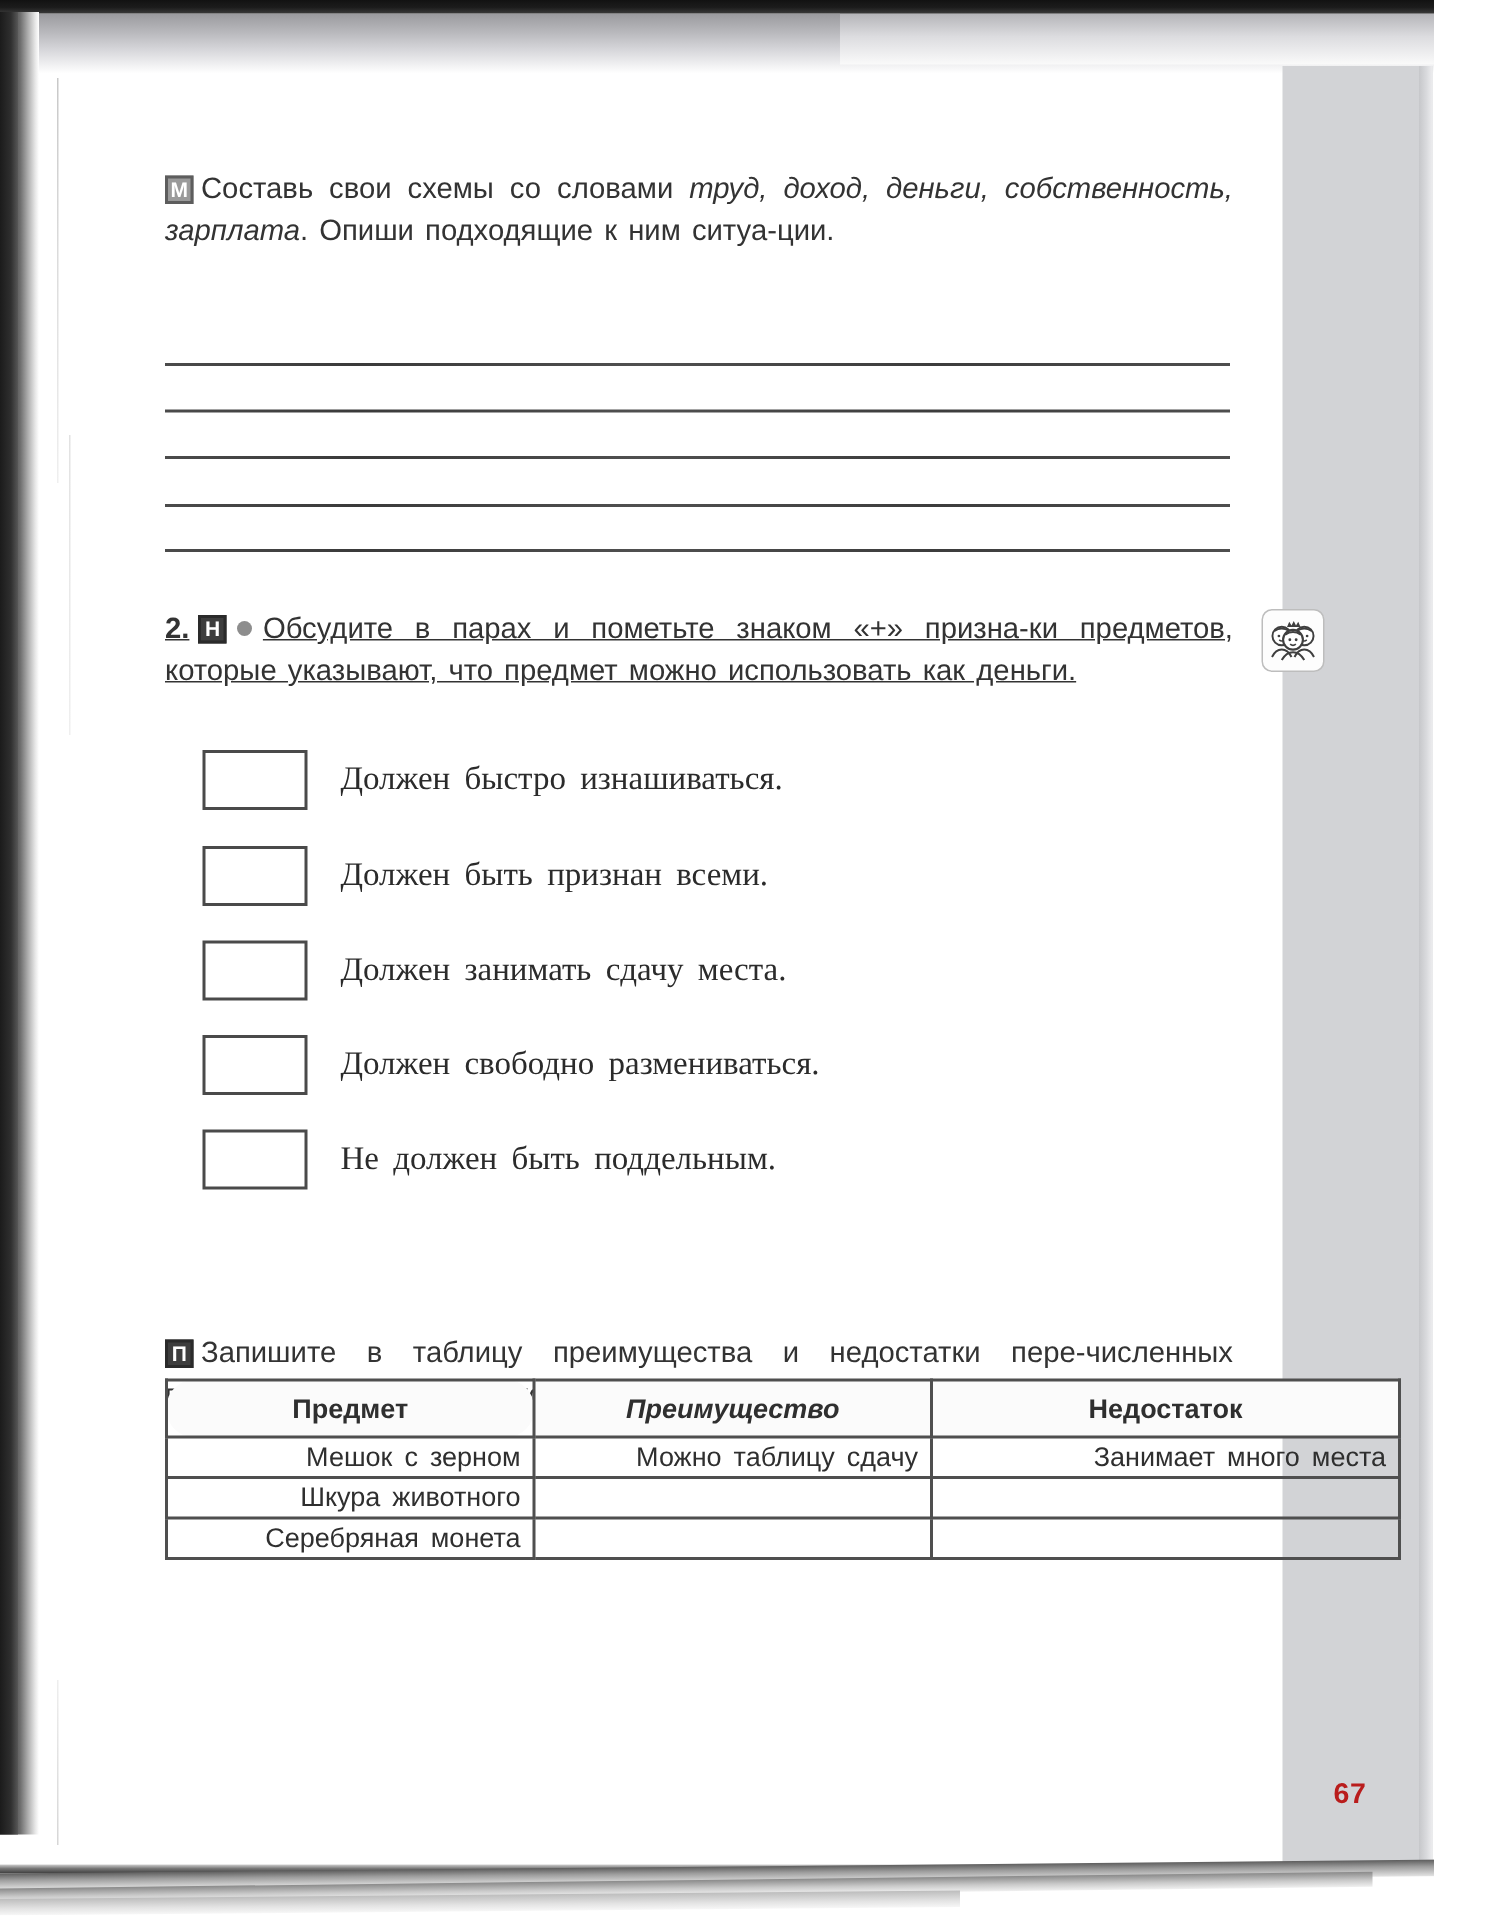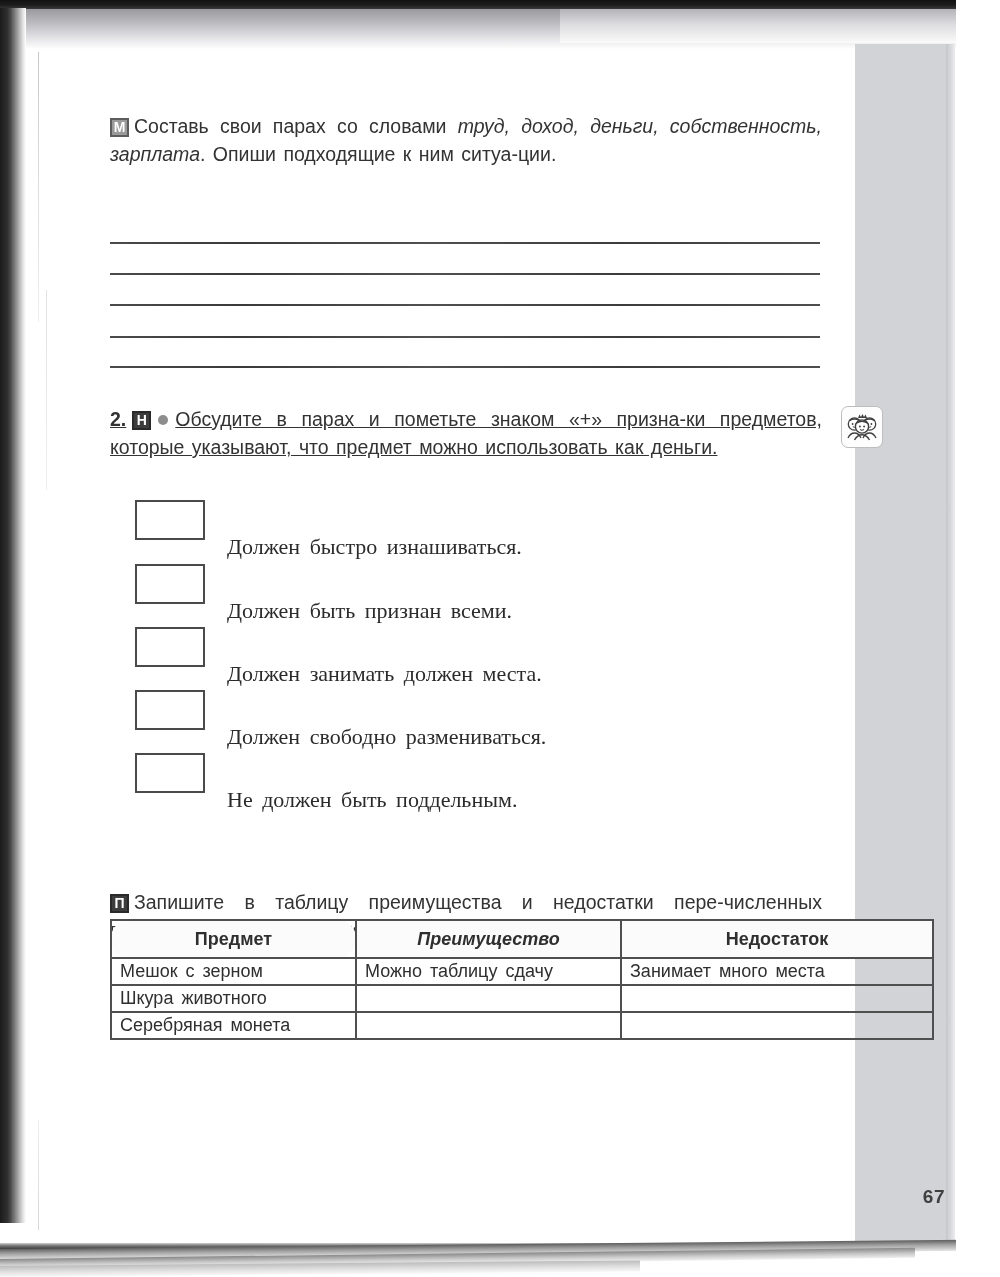--- a/index.html
+++ b/index.html
@@ -116,24 +116,24 @@
   .thumb-band-edge {
     position: absolute;
     left: 946px; top: 44px;
     width: 9px; height: 1204px;
     background: linear-gradient(to right, #c6c7ca 0%, #d9dadd 55%, #ededef 100%);
   }
   .page-number {
     position: absolute;
     left: 855px; top: 1186px;
     width: 90px;
-    text-align: right;
+    text-align: center;
     font-size: 19px;
     font-weight: bold;
-    color: #404040;
+    color: #b91c1c;
     letter-spacing: 0.5px;
   }
 
   
   .instr {
     position: absolute;
     color: #333333;
     font-size: 19.5px;
     line-height: 28px;
     text-align: justify;
@@ -208,21 +208,20 @@
   }
   .check-label {
     position: absolute;
     left: 92px;
     top: 6px;
     white-space: nowrap;
     font-family: "Liberation Serif", serif;
     font-size: 22px;
     color: #2b2b2b;
     word-spacing: 4px;
-    margin-top: 28px;
   }
 
   
   .mascot {
     position: absolute;
     left: 841px; top: 406px;
     width: 42px; height: 42px;
     border: 1px solid #bdbdbd;
     border-radius: 7px;
     background: #fdfdfd;
@@ -237,21 +236,21 @@
     border-collapse: collapse;
     table-layout: fixed;
   }
   .tbl td, .tbl th {
     border: 2px solid #4f4f4f;
     height: 20px;
     padding: 2px 8px;
     font-size: 18px;
     color: #2f2f2f;
     font-weight: normal;
-    text-align: left;
+    text-align: right;
     word-spacing: 3px;
     box-sizing: border-box;
   }
   .tbl th {
     font-weight: bold;
     text-align: center;
     height: 38px;
     background: #fbfbfb;
   }
   .col-a { width: 245px; border-radius: 18px; }
@@ -270,21 +269,21 @@
   <div class="thumb-band"></div>
   <div class="thumb-band-edge"></div>
 
   <div class="scan-left-binding"></div>
   <div class="scan-left-binding-deep"></div>
   <div class="page-margin-rule"></div>
   <div class="page-margin-rule2"></div>
   <div class="page-margin-rule3"></div>
 
   <div class="instr" style="left:110px; top:112px; width:712px;">
-    <span class="badge badge-m">М</span><span>Составь свои парах со словами </span><i>труд, доход, деньги, собственность, зарплата</i><span>. Опиши подходящие к ним ситуа-ции.</span>
+    <span class="badge badge-m">М</span><span>Составь свои схемы со словами </span><i>труд, доход, деньги, собственность, зарплата</i><span>. Опиши подходящие к ним ситуа-ции.</span>
   </div>
 
   <div class="rule-line" style="top:242px;"></div>
   <div class="rule-line" style="top:273px;"></div>
   <div class="rule-line" style="top:304px;"></div>
   <div class="rule-line" style="top:336px;"></div>
   <div class="rule-line" style="top:366px;"></div>
 
   <div class="instr" style="left:110px; top:405px; width:712px;text-decoration:underline;">
     <span class="task-num">2.</span><span class="badge badge-n">Н</span><span class="dot-bullet"></span><span>Обсудите в парах и пометьте знаком «+» призна-ки предметов, которые указывают, что предмет можно использовать как деньги.</span>
@@ -322,21 +321,21 @@
   <div class="check-row" style="top:500px;">
     <div class="check-box"></div>
     <div class="check-label">Должен быстро изнашиваться.</div>
   </div>
   <div class="check-row" style="top:564px;">
     <div class="check-box"></div>
     <div class="check-label">Должен быть признан всеми.</div>
   </div>
   <div class="check-row" style="top:627px;">
     <div class="check-box"></div>
-    <div class="check-label">Должен занимать должен места.</div>
+    <div class="check-label">Должен занимать сдачу места.</div>
   </div>
   <div class="check-row" style="top:690px;">
     <div class="check-box"></div>
     <div class="check-label">Должен свободно размениваться.</div>
   </div>
   <div class="check-row" style="top:753px;">
     <div class="check-box"></div>
     <div class="check-label">Не должен быть поддельным.</div>
   </div>
 

